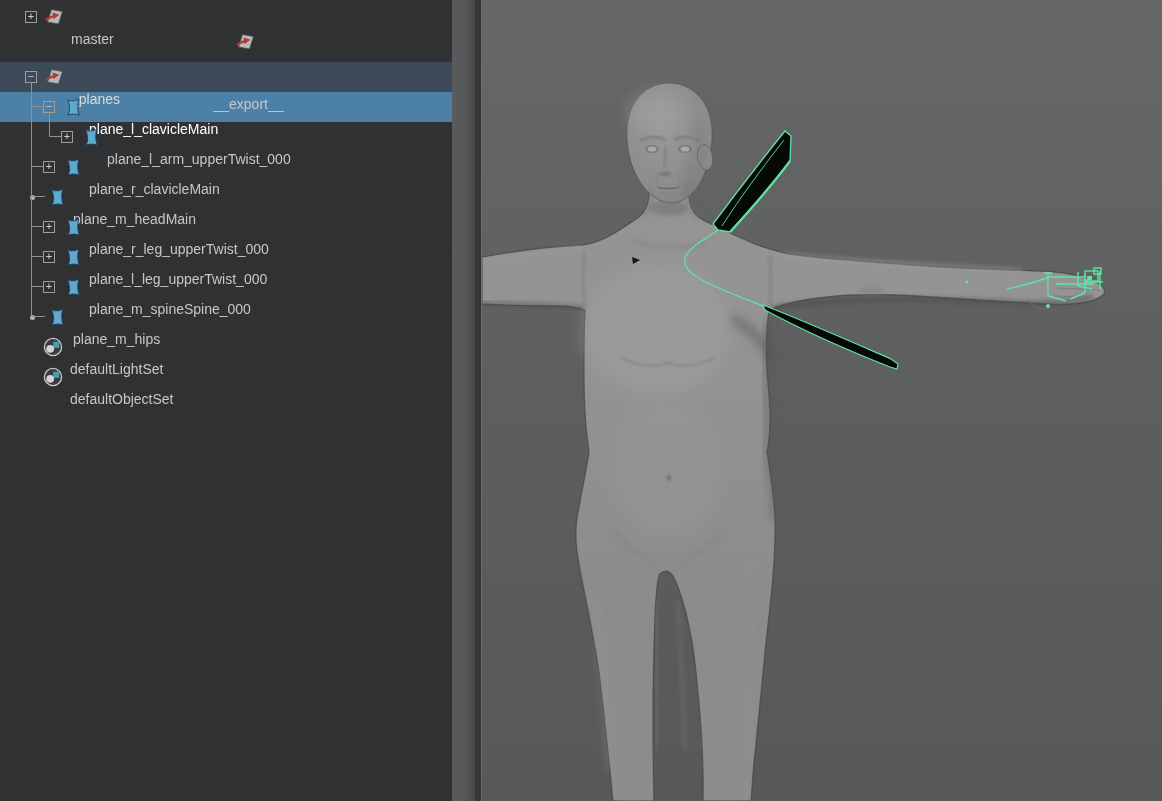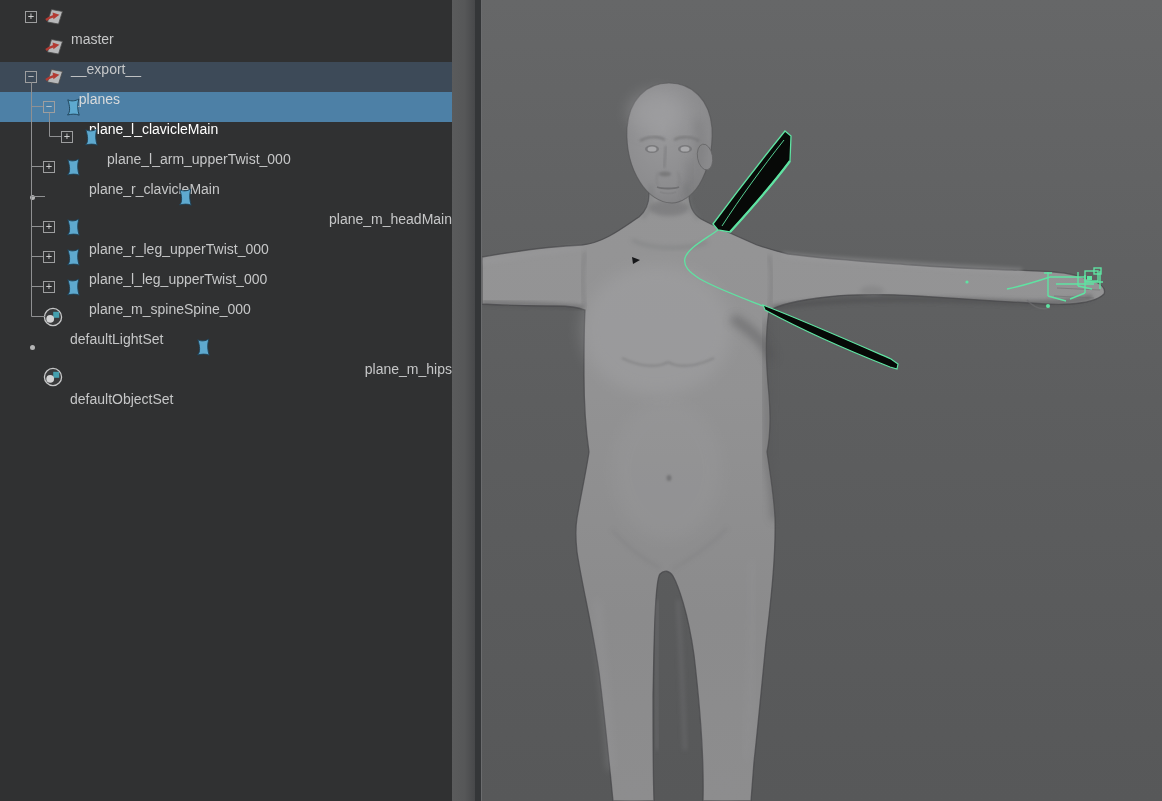--- a/index.html
+++ b/index.html
@@ -6,22 +6,22 @@
   .stage{position:relative;width:1162px;height:801px;overflow:hidden;
          font-family:"Liberation Sans", sans-serif;background:#303132;}
 
   
   .outliner{position:absolute;left:0;top:0;width:452px;height:801px;
             background:#303132;padding-top:2px;box-sizing:border-box;}
   .row{height:30px;display:flex;align-items:center;color:#c6c7c8;
        font-size:14px;white-space:nowrap;box-sizing:border-box;}
   .row.sel{background:#4d80a6;color:#ffffff;}
   .row.semi{background:#3d4a58;color:#d9dadb;}
-  .pl25{padding-left:25px;} .pl43{padding-left:43px;} .pl45{padding-left:45px;}
-  .pl46{padding-left:30px;justify-content:space-between;} .pl61{padding-left:61px;}
+  .pl25{padding-left:25px;} .pl43{padding-left:43px;} .pl45{padding-left:45px;flex-direction:column;}
+  .pl46{padding-left:30px;} .pl61{padding-left:61px;}
   .exp{width:12px;height:12px;border:1px solid #9d9e9f;box-sizing:border-box;
        font-size:11px;line-height:9px;text-align:center;color:#cfd0d1;
        margin-right:8px;flex:none;background:transparent;}
   .dot{width:5px;height:5px;border-radius:50%;background:#b4b5b6;
        margin-right:12px;flex:none;}
   .icon{width:20px;height:20px;margin-right:6px;flex:none;display:block;}
   .icon.set{margin-right:7px;}
   .label{pointer-events:none;margin-top:44px;}
   .tree-lines{position:absolute;left:0;top:0;pointer-events:none;}
 
@@ -133,33 +133,33 @@
     </div>
 
     <div class="row pl43">
       <span class="exp">+</span>
       <svg class="icon">
           <use href="#sym-plane"></use>
         </svg>
       <span class="label">plane_m_spineSpine_000</span>
     </div>
 
+    <div class="row pl46">
+      <span class="dot"></span>
+      <svg class="icon">
+          <use href="#sym-plane"></use>
+        </svg>
+      <span class="label">plane_m_hips</span>
+    </div>
+
     <div class="row pl43">
       <svg class="icon set">
           <use href="#sym-set"></use>
         </svg>
       <span class="label">defaultLightSet</span>
-    </div>
-
-    <div class="row pl46">
-      <span class="dot"></span>
-      <svg class="icon">
-          <use href="#sym-plane"></use>
-        </svg>
-      <span class="label">plane_m_hips</span>
     </div>
 
     <div class="row pl43">
       <svg class="icon set">
           <use href="#sym-set"></use>
         </svg>
       <span class="label">defaultObjectSet</span>
     </div>
 
     <svg class="tree-lines" width="452" height="400">

